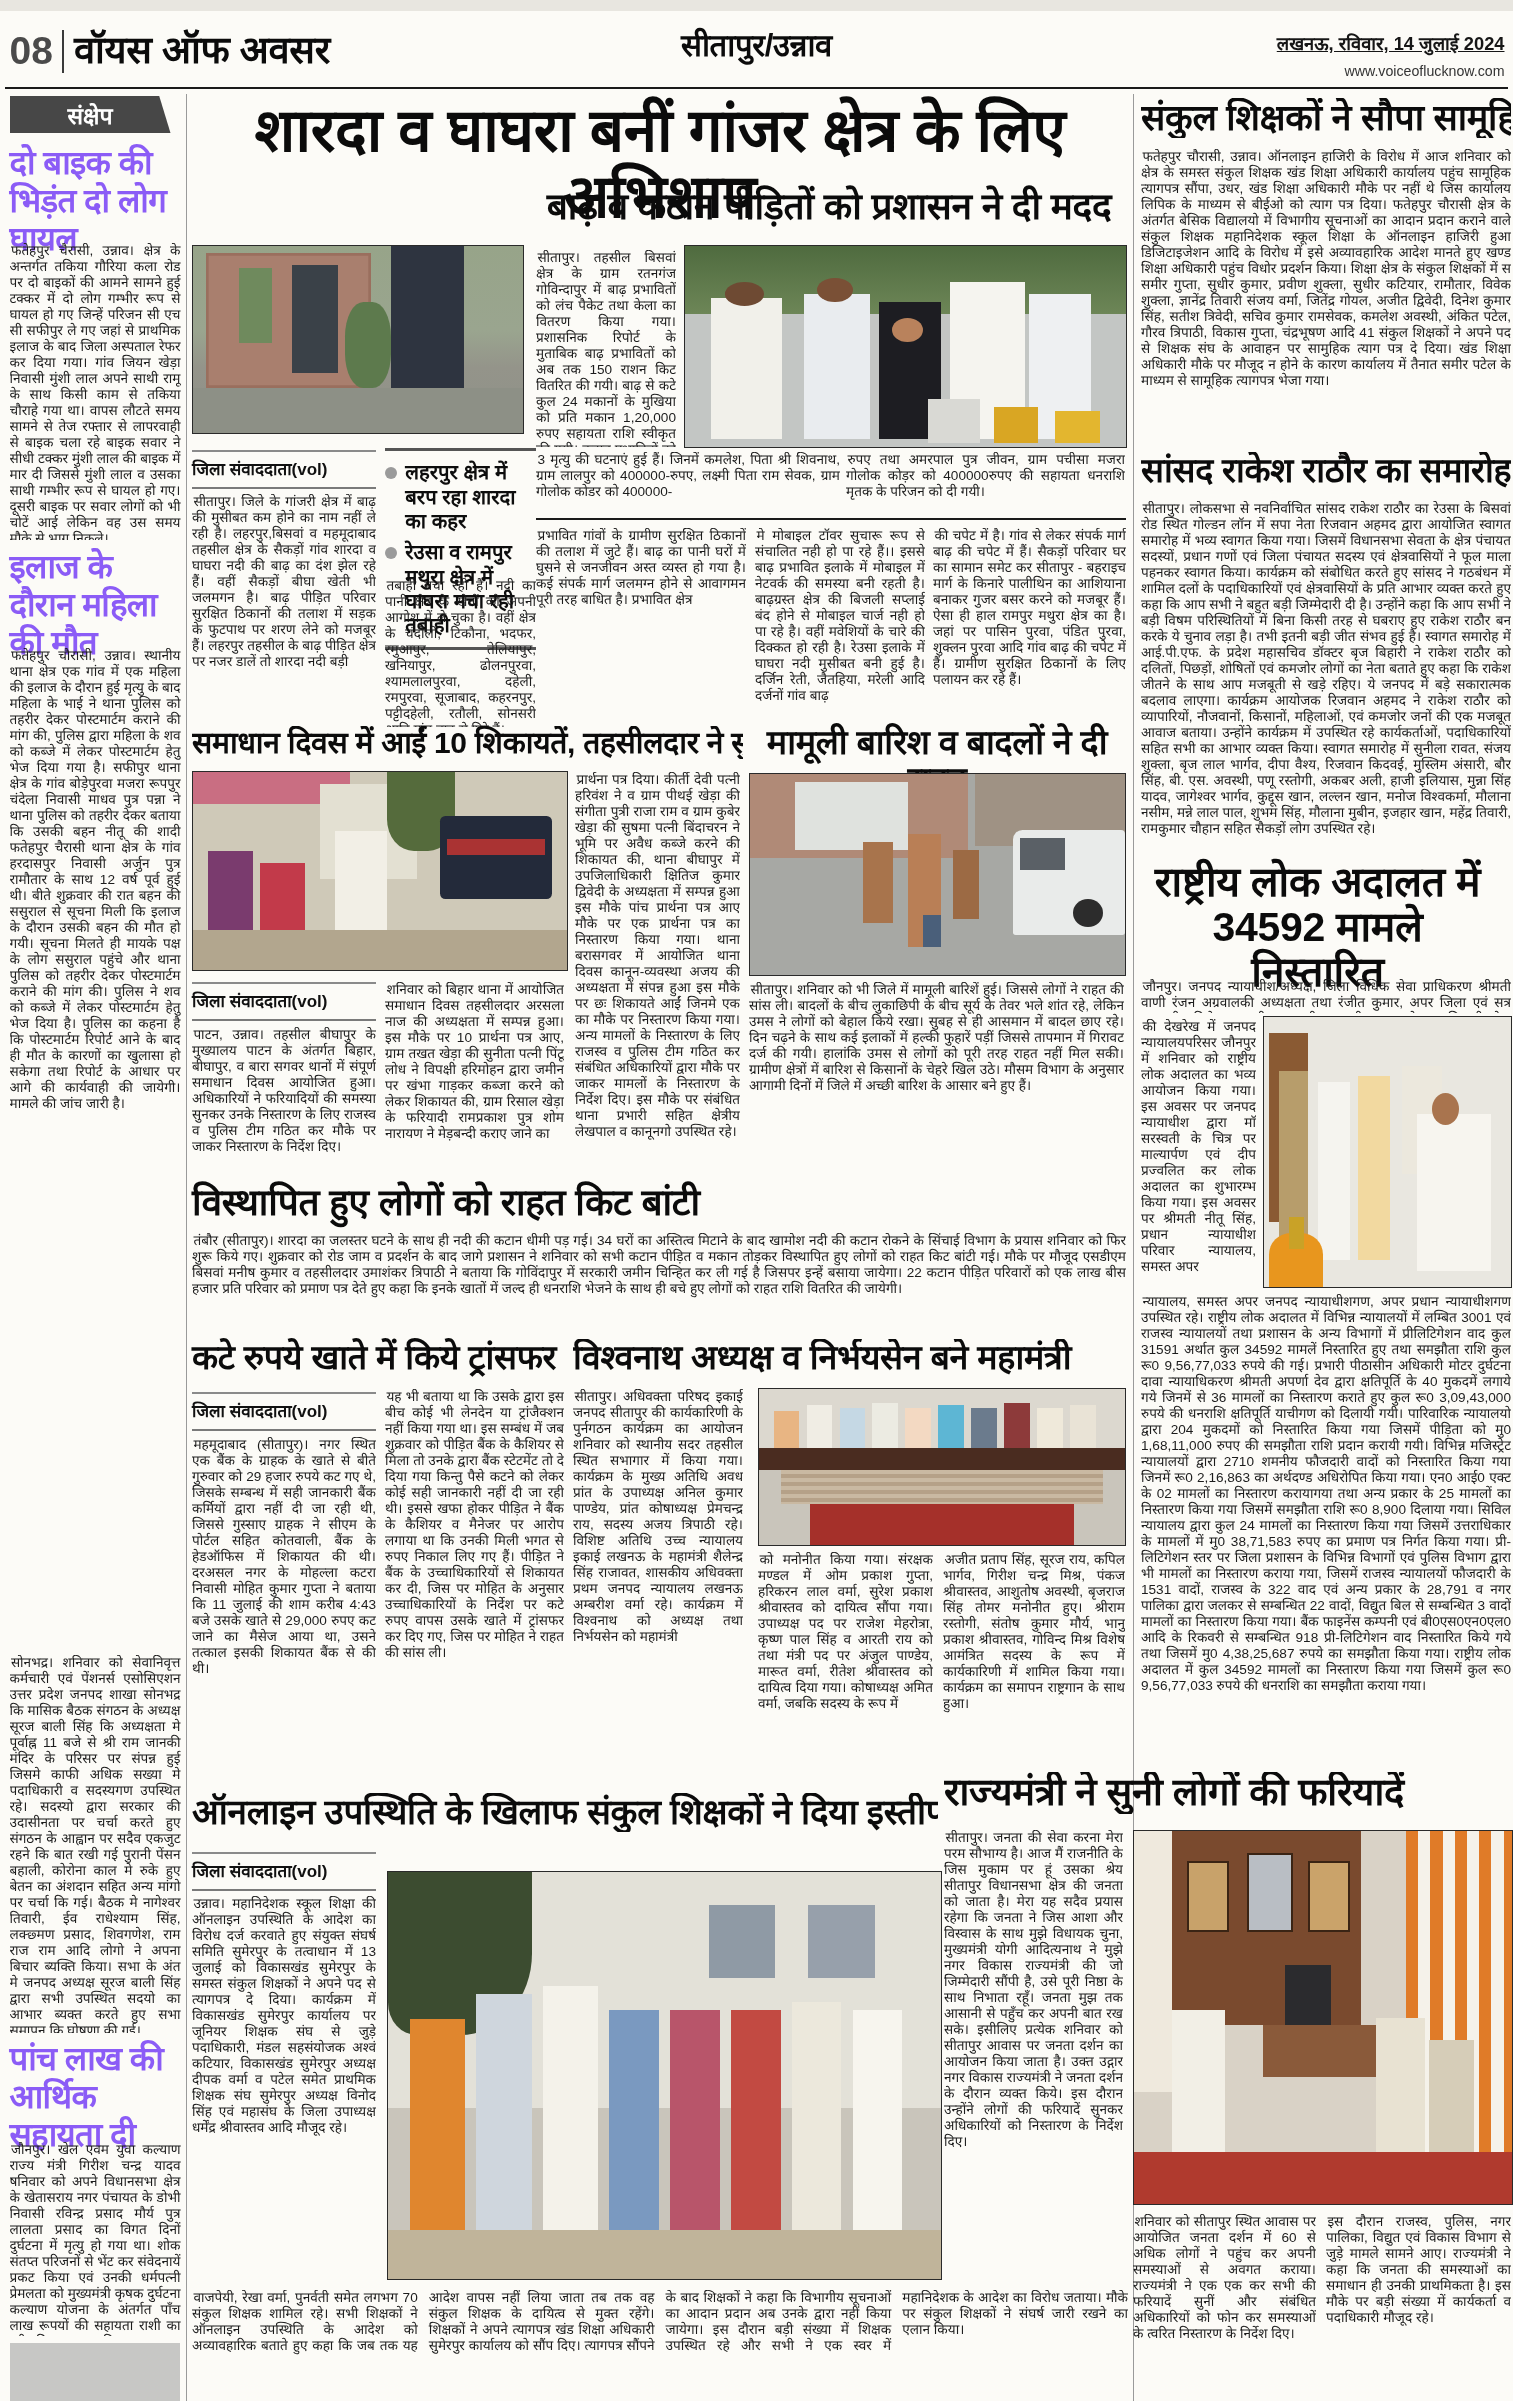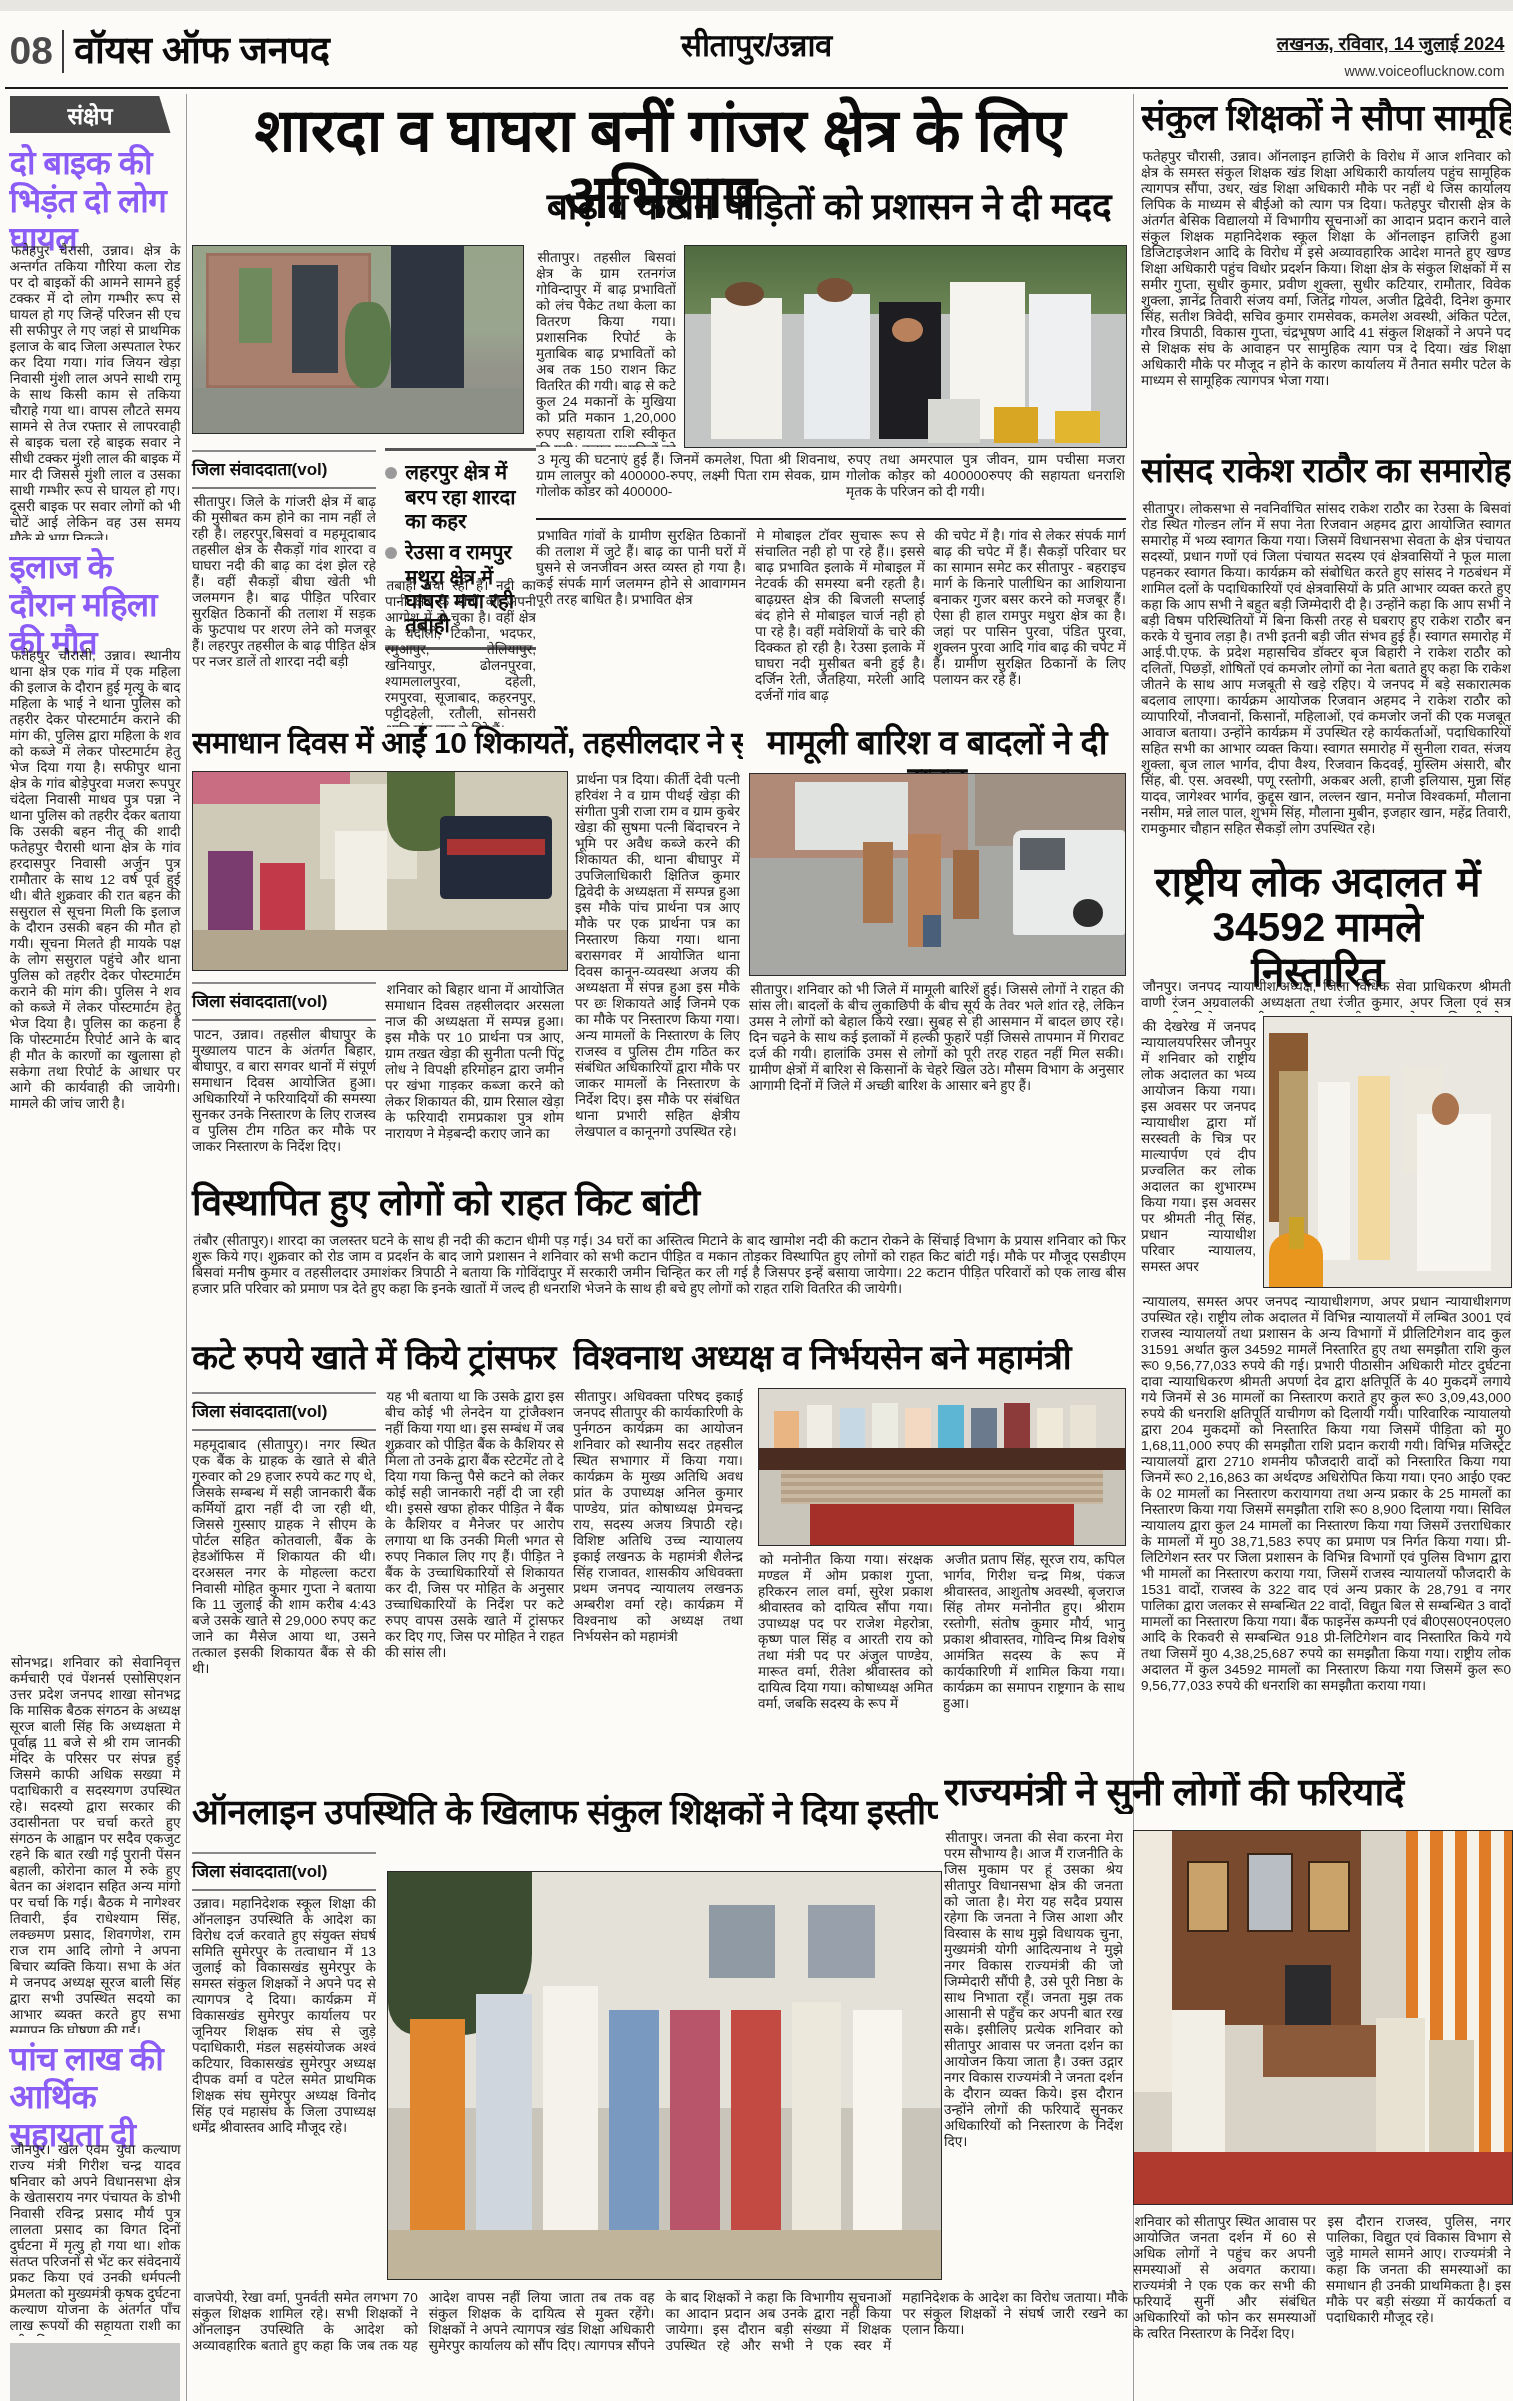--- a/index.html
+++ b/index.html
@@ -26,21 +26,21 @@
             clip-path:polygon(0 0,93% 0,100% 100%,0 100%);}
 </style>
 </head>
 <body>
 
 <div id="page">
 
   <div class="abs" style="left:9.5px;top:11px;width:420px;height:58px;display:flex;align-items:center;gap:9.5px;">
     <span style="font-size:39px;font-weight:bold;color:#4a4a4a;">08</span>
     <span style="width:2px;height:43px;background:#3a3a3a;display:inline-block;"></span>
-    <span class="hl" style="font-size:38px;">वॉयस ऑफ जनपद</span>
+    <span class="hl" style="font-size:38px;">वॉयस ऑफ अवसर</span>
   </div>
   <div class="abs center" style="left:553px;top:17.6px;width:407px;">
     <span class="hl" style="font-size:31px;">सीतापुर/उन्नाव</span>
   </div>
   <div class="abs" style="right:9.5px;top:19px;width:353px;text-align:right;">
     <div style="font-size:18.3px;font-weight:bold;text-decoration:underline;">लखनऊ, रविवार, 14 जुलाई 2024</div>
     <div style="font-size:14.2px;color:#333;margin-top:8.1px;">www.voiceoflucknow.com</div>
   </div>
   <div class="hrule" style="left:5.4px;top:76px;width:1503px;height:2px;"></div>
 

